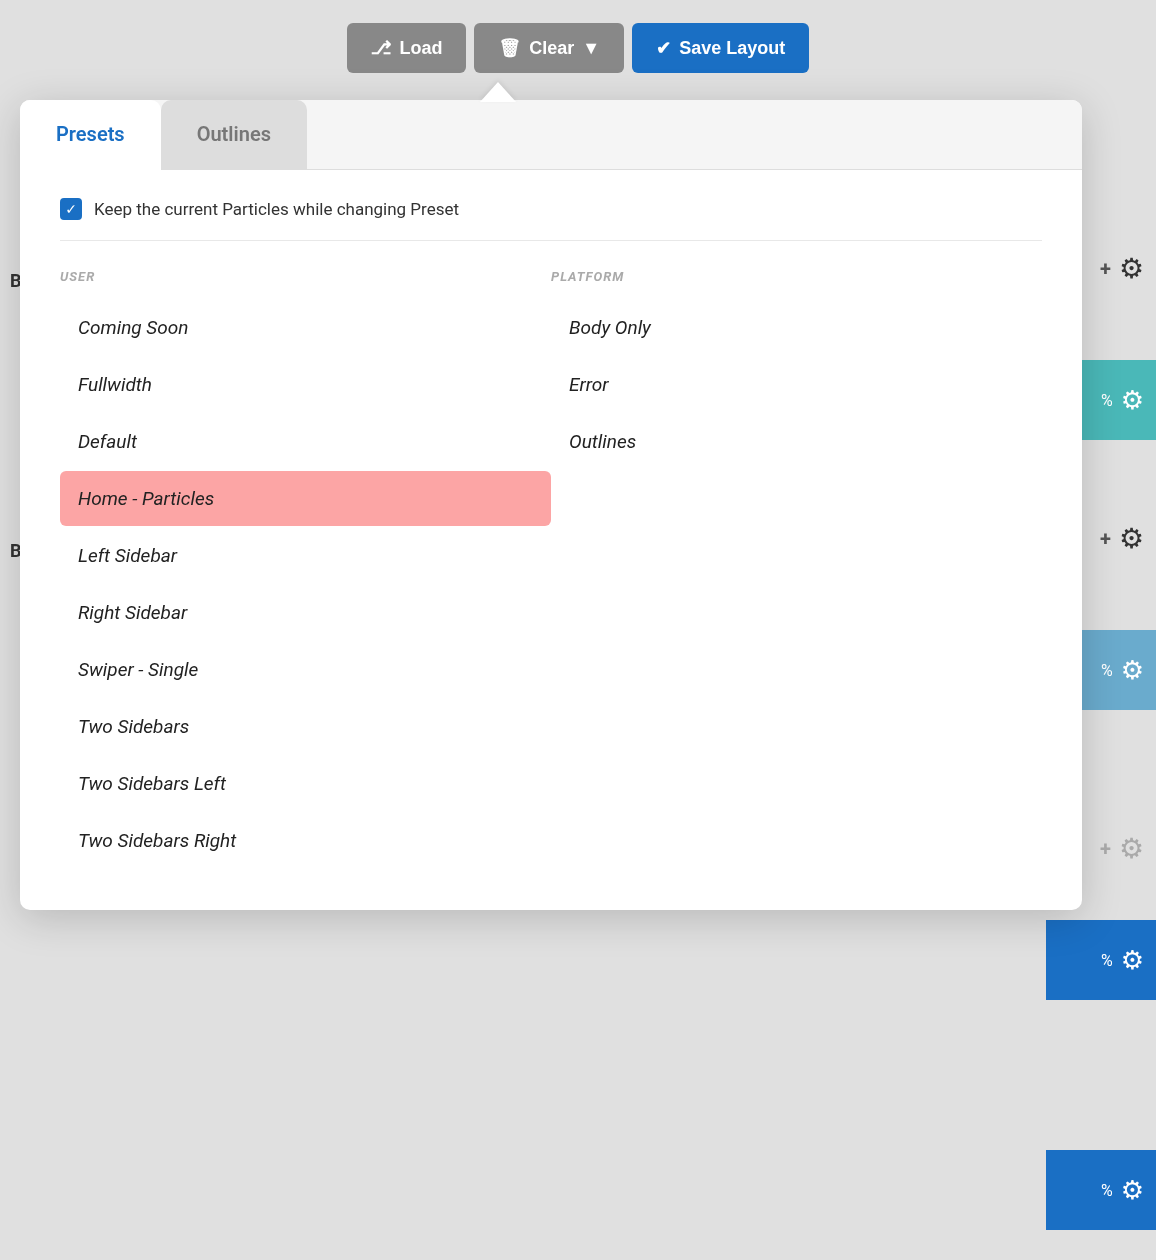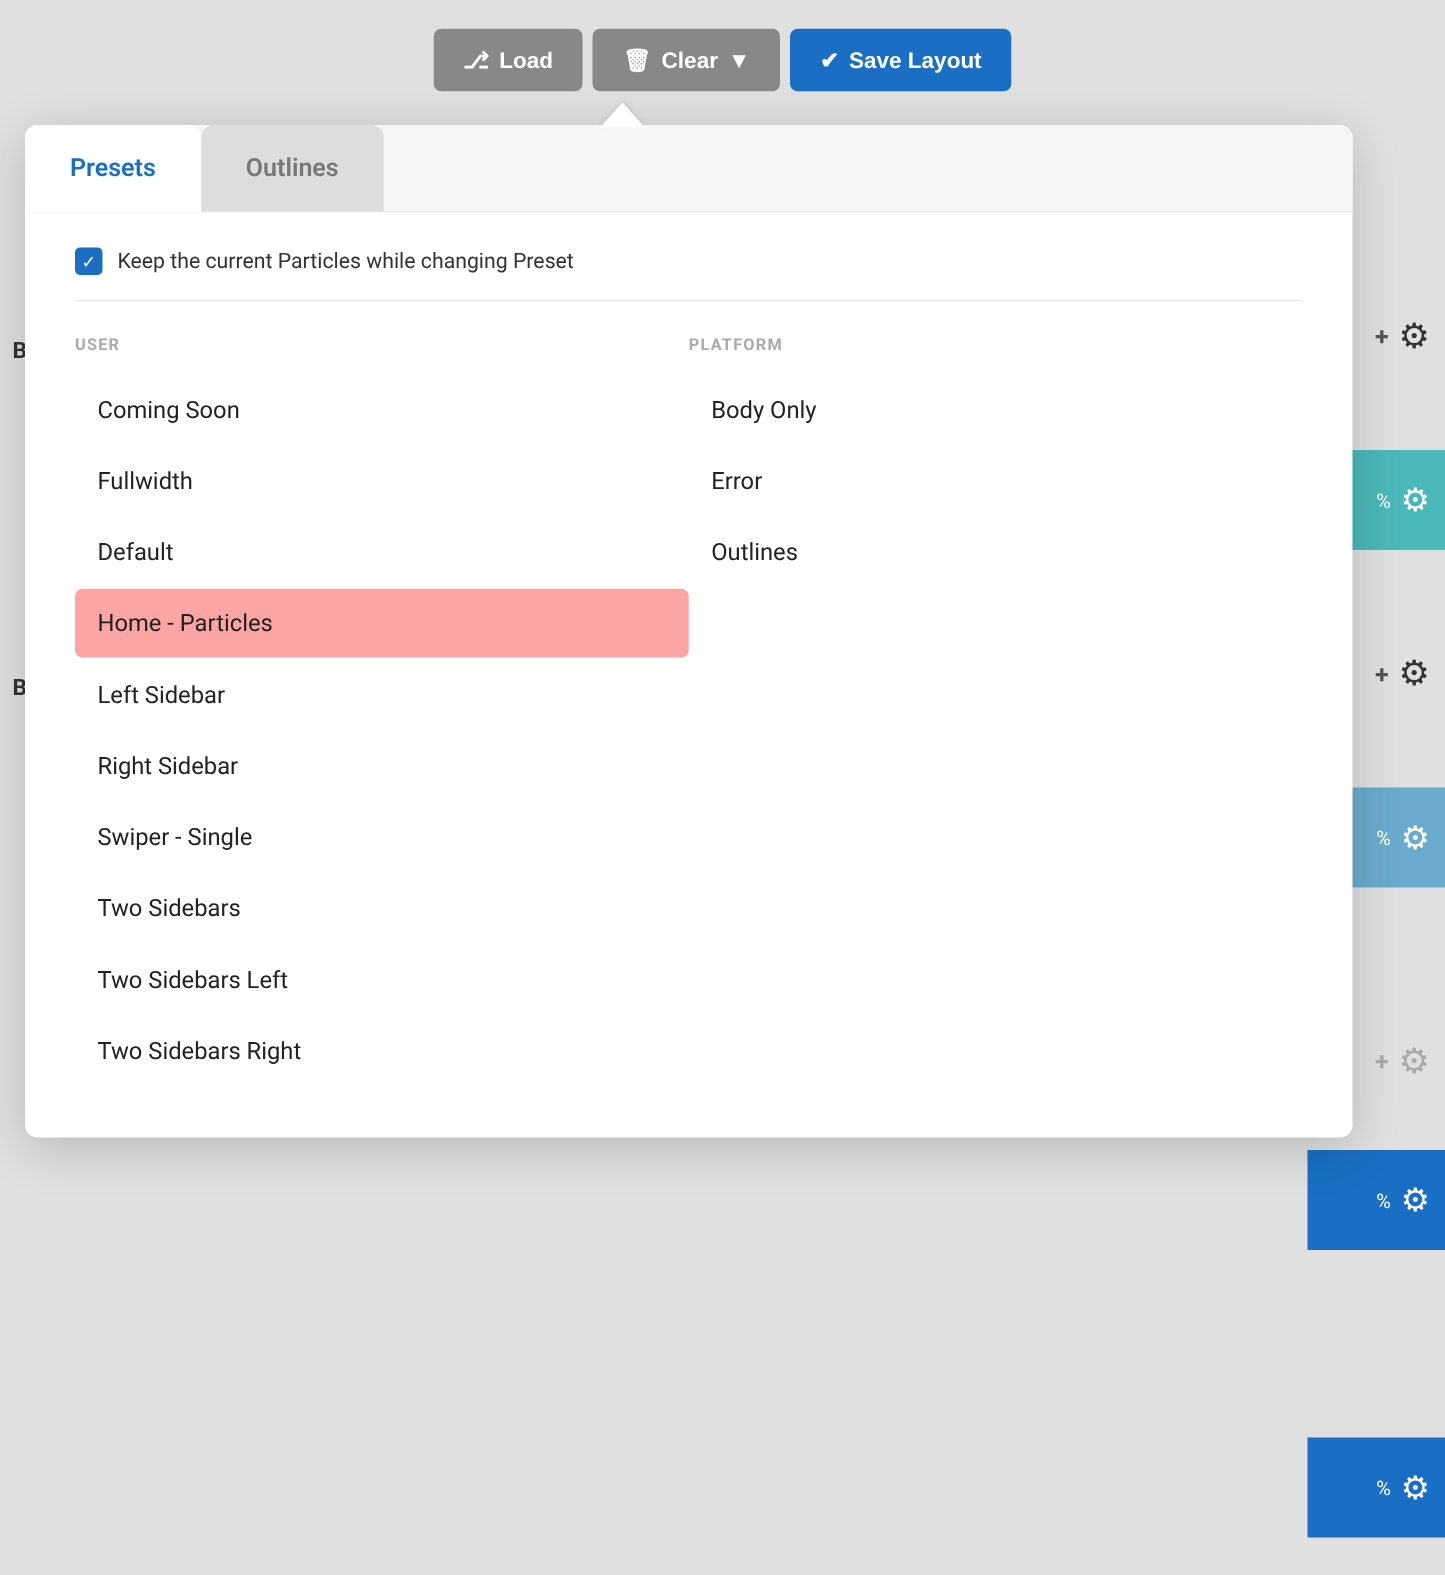--- a/index.html
+++ b/index.html
@@ -165,20 +165,21 @@
 
     .checkbox-label {
       font-size: 17px;
       color: #333;
     }
 
     
     .presets-columns {
       display: flex;
       gap: 0;
+      font-style: italic;
     }
 
     .presets-col {
       flex: 1;
     }
 
     .col-header {
       font-size: 13px;
       font-weight: 700;
       color: #aaa;

